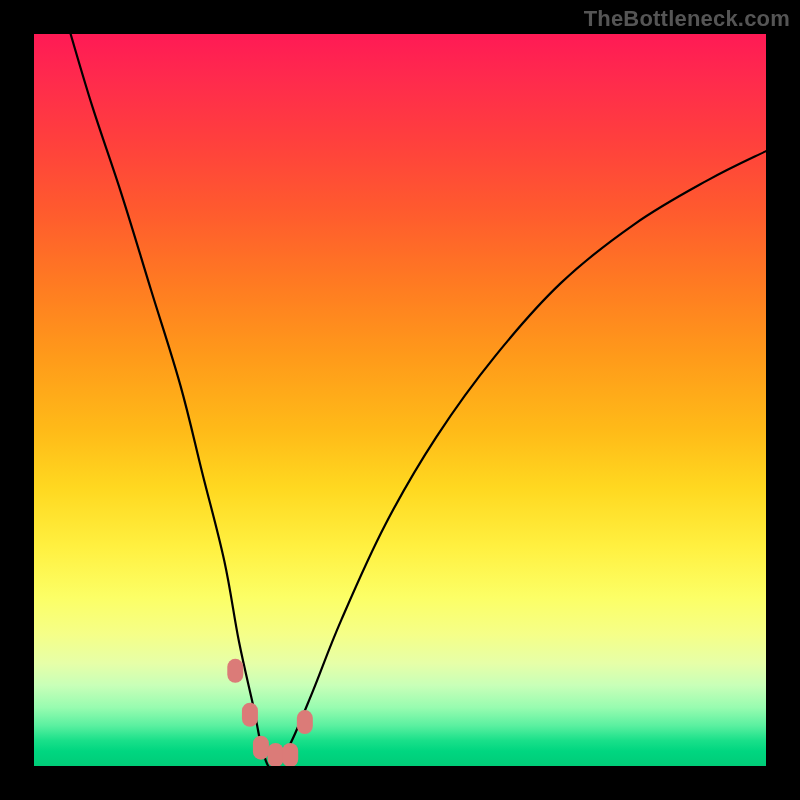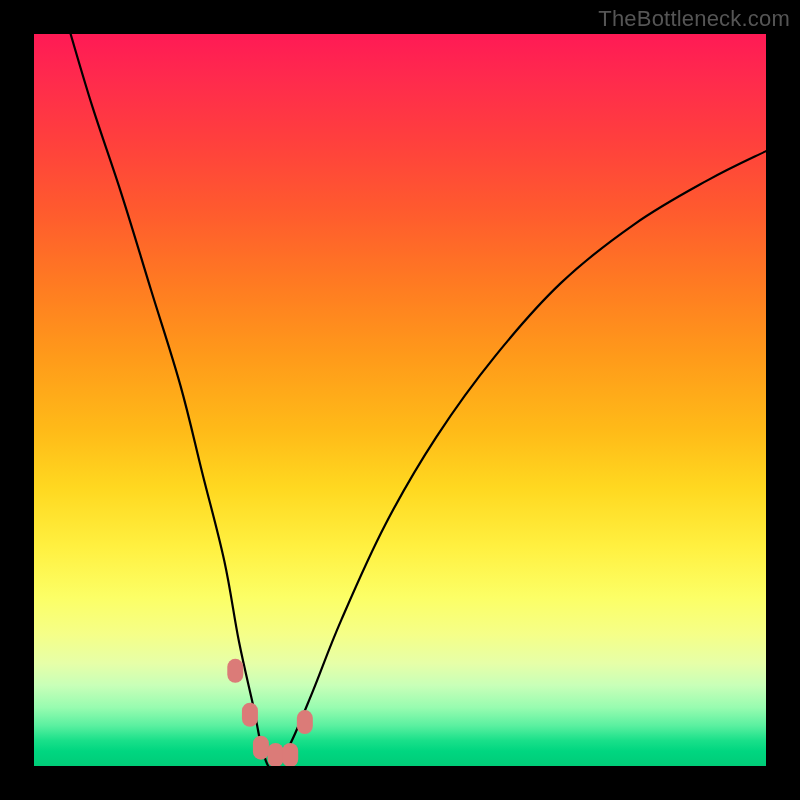--- a/index.html
+++ b/index.html
@@ -48,21 +48,21 @@
       #00d680 98%,
       #00cc78 100%
     );
   }
   .watermark {
     position: absolute;
     top: 6px;
     right: 10px;
     color: #555;
     font-size: 22px;
-    font-weight: 400;
+    font-weight: 700;
     letter-spacing: 0.2px;
     user-select: none;
   }
   svg.curves {
     position: absolute;
     inset: 0;
   }
   .curve {
     fill: none;
     stroke: #000;

